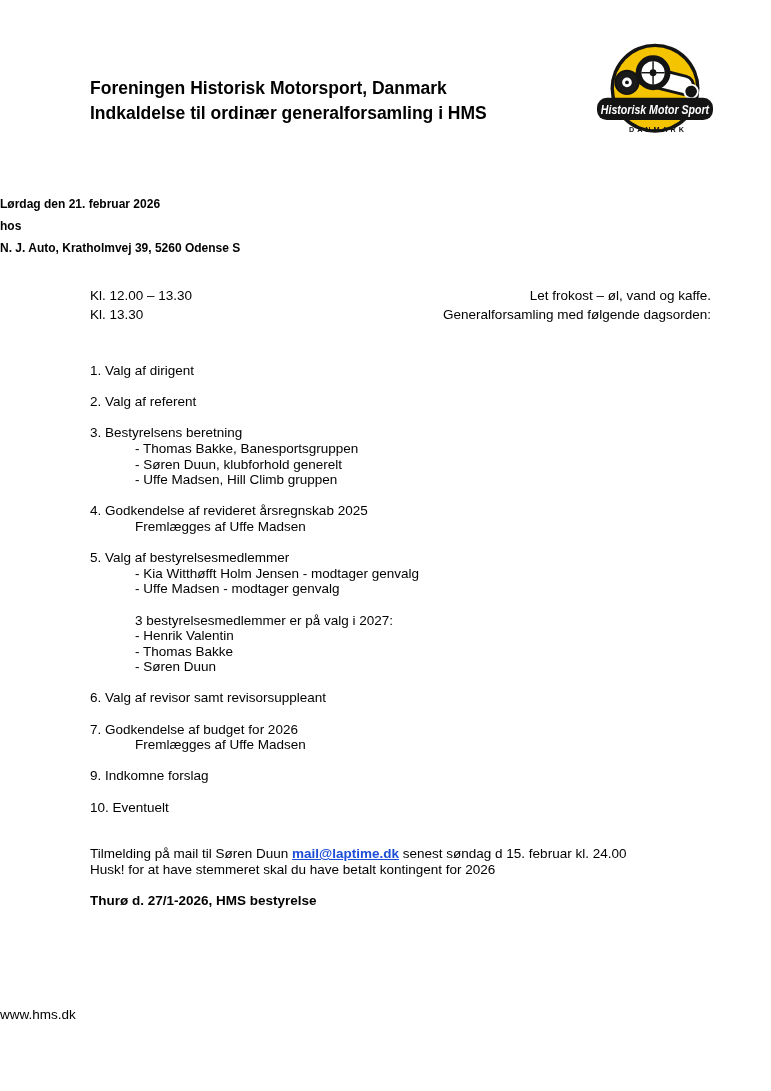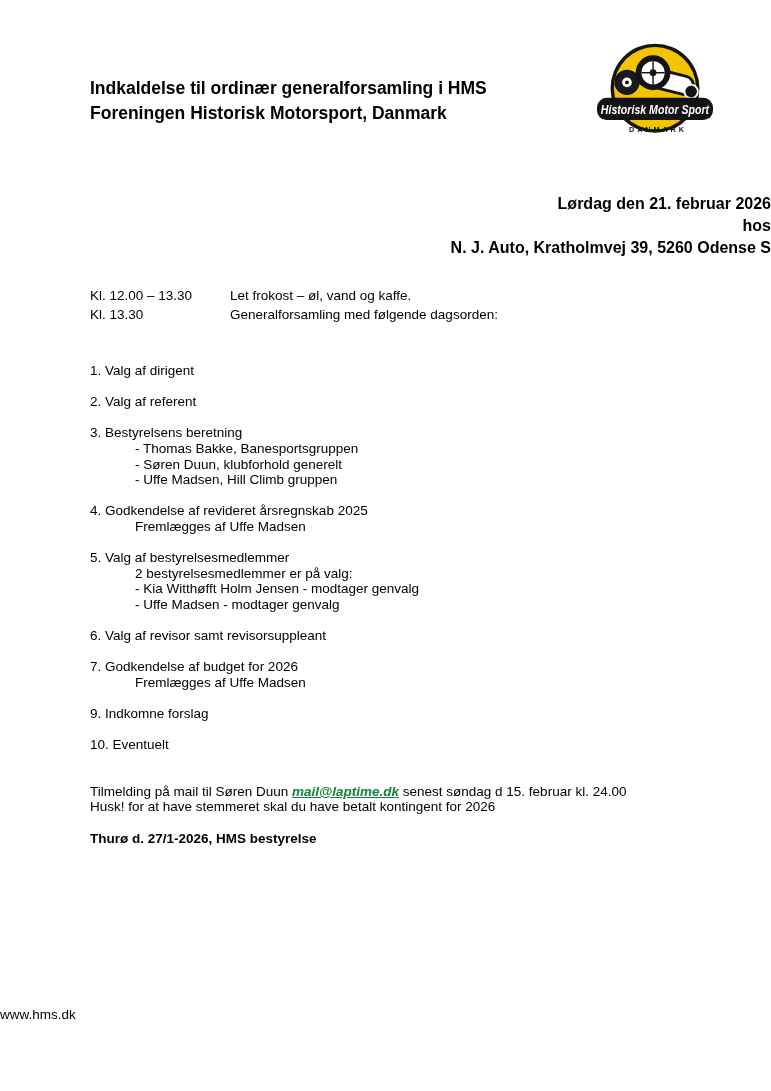--- a/index.html
+++ b/index.html
@@ -14,47 +14,47 @@
   }
   .title{
     position:absolute;top:76px;left:90px;width:500px;
     font-size:17.5px;font-weight:bold;line-height:25px;
   }
   .logo{
     position:absolute;top:38px;left:597px;width:116px;height:112px;
   }
   .event{
     position:absolute;top:193px;left:0;width:100%;
-    text-align:right;font-weight:bold;font-size:16px;line-height:22px;
+    text-align:left;font-weight:bold;font-size:12px;line-height:22px;
   }
   .schedule{
     position:absolute;top:286px;left:90px;right:60px;line-height:19px;
   }
-  .schedule .row{display:flex;}
+  .schedule .row{display:flex;justify-content:space-between;}
   .schedule .time{width:140px;flex:0 0 140px;}
   .content{
     position:absolute;top:363px;left:90px;right:50px;line-height:15.6px;
   }
   .content p{margin:0 0 15.6px 0;}
   .sub{display:block;padding-left:45px;}
   a.maillink{font-weight:bold;text-decoration:underline;}
   .signoff{margin-top:31px;font-weight:bold;}
   .site{
     position:absolute;top:1007px;left:0;width:100%;text-align:left;
   }
   .logo svg text{font-family:"Liberation Sans", sans-serif;}
 </style>
 </head>
 <body>
 
 <div class="page">
 
   <div class="title">
+    <div>Foreningen Historisk Motorsport, Danmark</div>
     <div>Indkaldelse til ordinær generalforsamling i HMS</div>
-    <div>Foreningen Historisk Motorsport, Danmark</div>
   </div>
 
   <div class="logo">
     <svg viewBox="0 0 120 112" width="116" height="112">
 
       <circle cx="60" cy="50" r="46" fill="#141414"></circle>
       <circle cx="60" cy="50" r="42.5" fill="#F5C400"></circle>
 
       <g transform="rotate(14 60 42)">
         <rect x="40" y="30" width="60" height="19" rx="9.5" fill="#ffffff" stroke="#141414" stroke-width="3"></rect>
@@ -103,40 +103,45 @@
       <span class="sub">- Thomas Bakke, Banesportsgruppen</span>
       <span class="sub">- Søren Duun, klubforhold generelt</span>
       <span class="sub">- Uffe Madsen, Hill Climb gruppen</span>
     </p>
     <p>
       <span>4. Godkendelse af revideret årsregnskab 2025</span>
       <span class="sub">Fremlægges af Uffe Madsen</span>
     </p>
     <p>
       <span>5. Valg af bestyrelsesmedlemmer</span>
-      <span class="sub">2 bestyrelsesmedlemmer er på valg:</span>
       <span class="sub">- Kia Witthøfft Holm Jensen - modtager genvalg</span>
       <span class="sub">- Uffe Madsen - modtager genvalg</span>
+    </p>
+    <p>
+      <span class="sub">3 bestyrelsesmedlemmer er på valg i 2027:</span>
+      <span class="sub">- Henrik Valentin</span>
+      <span class="sub">- Thomas Bakke</span>
+      <span class="sub">- Søren Duun</span>
     </p>
     <p>
       <span>6. Valg af revisor samt revisorsuppleant</span>
     </p>
     <p>
       <span>7. Godkendelse af budget for 2026</span>
       <span class="sub">Fremlægges af Uffe Madsen</span>
     </p>
     <p>
       <span>9. Indkomne forslag</span>
     </p>
     <p>
       <span>10. Eventuelt</span>
     </p>
 
     <p class="signup" style="margin-top:31px;">
-      <span>Tilmelding på mail til Søren Duun </span><a class="maillink" href="#" style="color:#15803d;font-style:italic;">mail@laptime.dk</a><span> senest søndag d 15. februar kl. 24.00</span><br>
+      <span>Tilmelding på mail til Søren Duun </span><a class="maillink" href="#" style="color:#1d4ed8;">mail@laptime.dk</a><span> senest søndag d 15. februar kl. 24.00</span><br>
       <span>Husk! for at have stemmeret skal du have betalt kontingent for 2026</span>
     </p>
     <p class="signoff">
       <span>Thurø d. 27/1-2026, HMS bestyrelse</span>
     </p>
   </div>
 
   <div class="site">www.hms.dk</div>
 
 </div>

